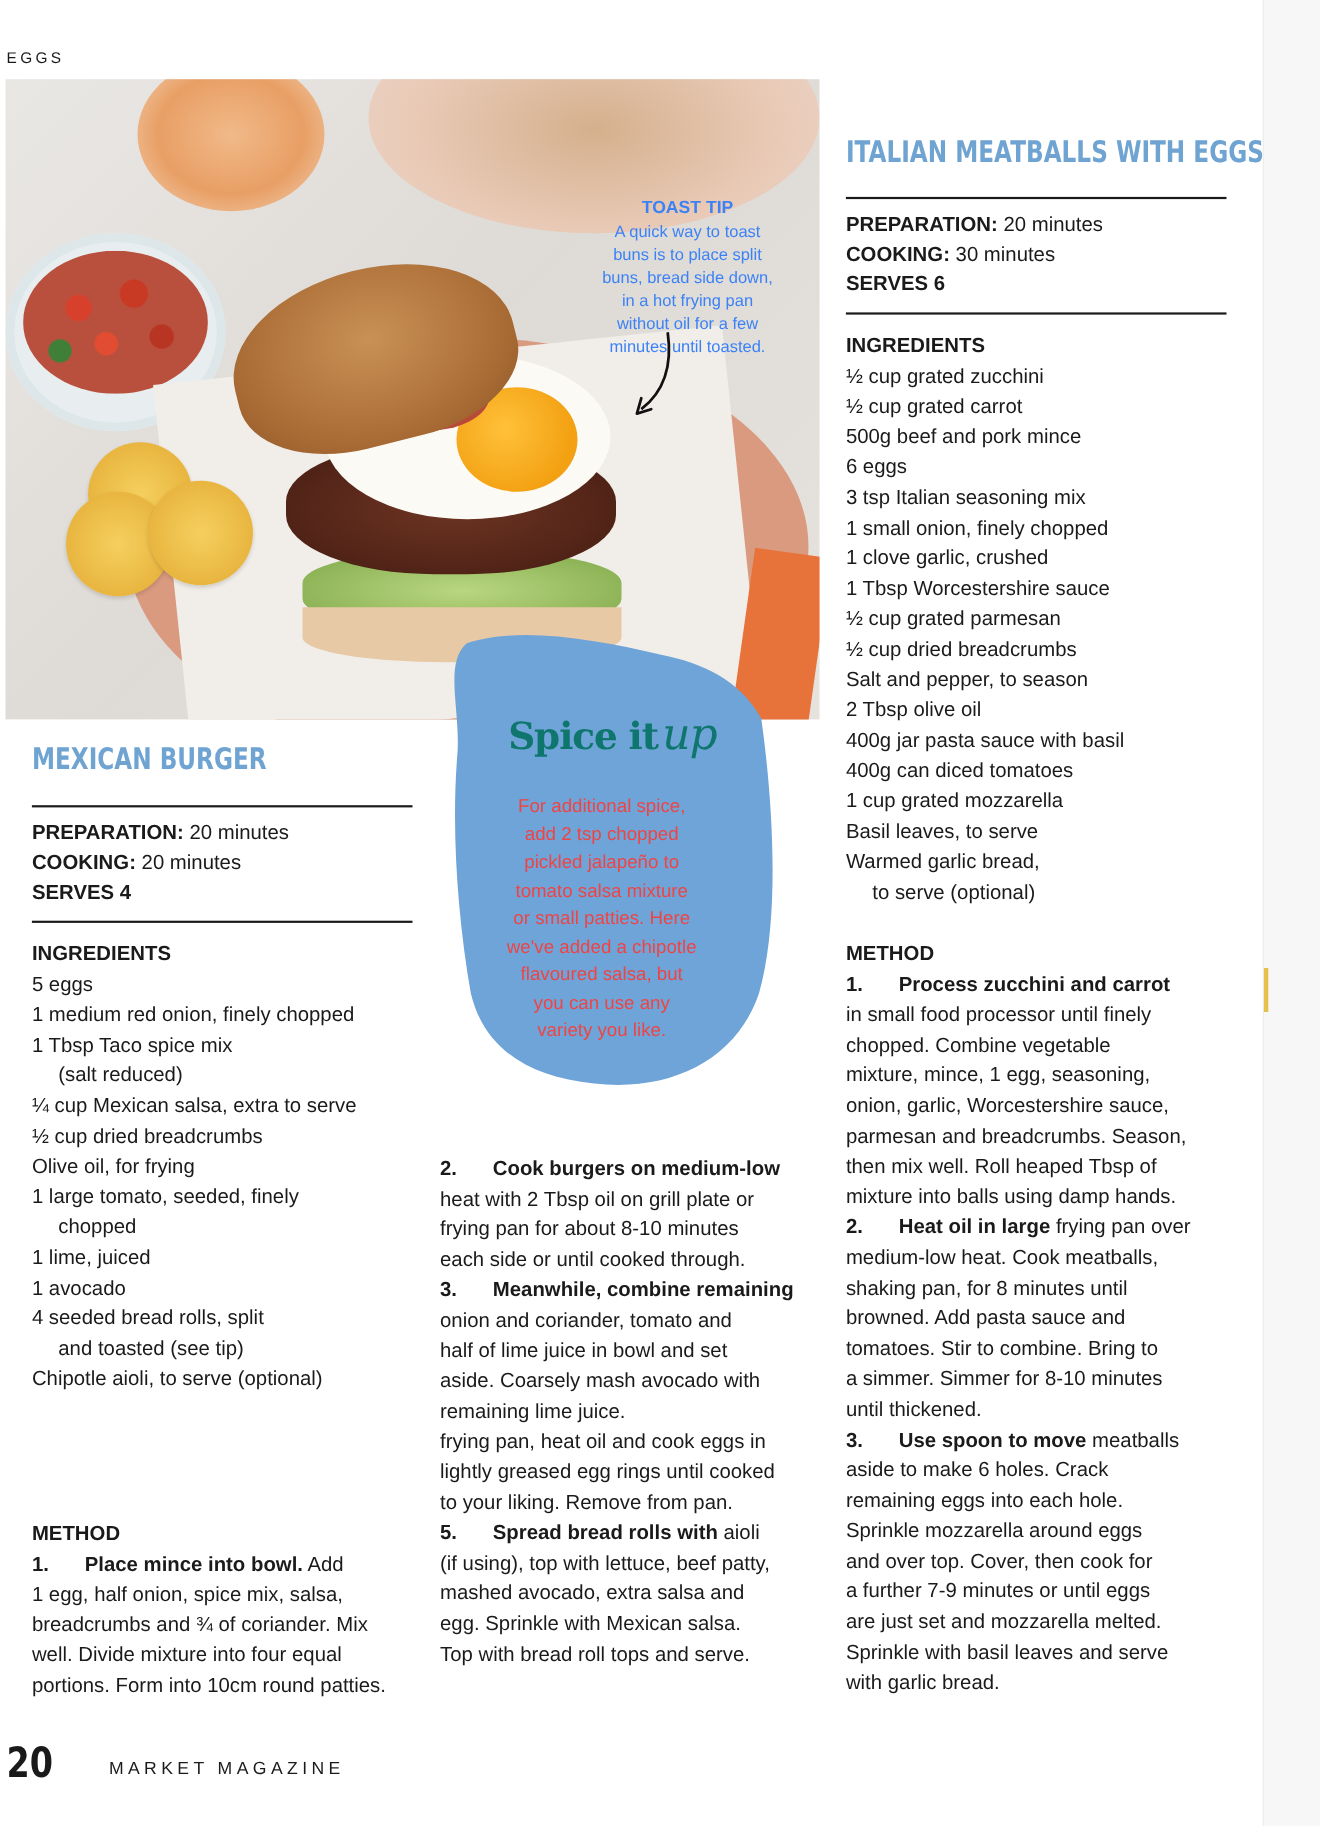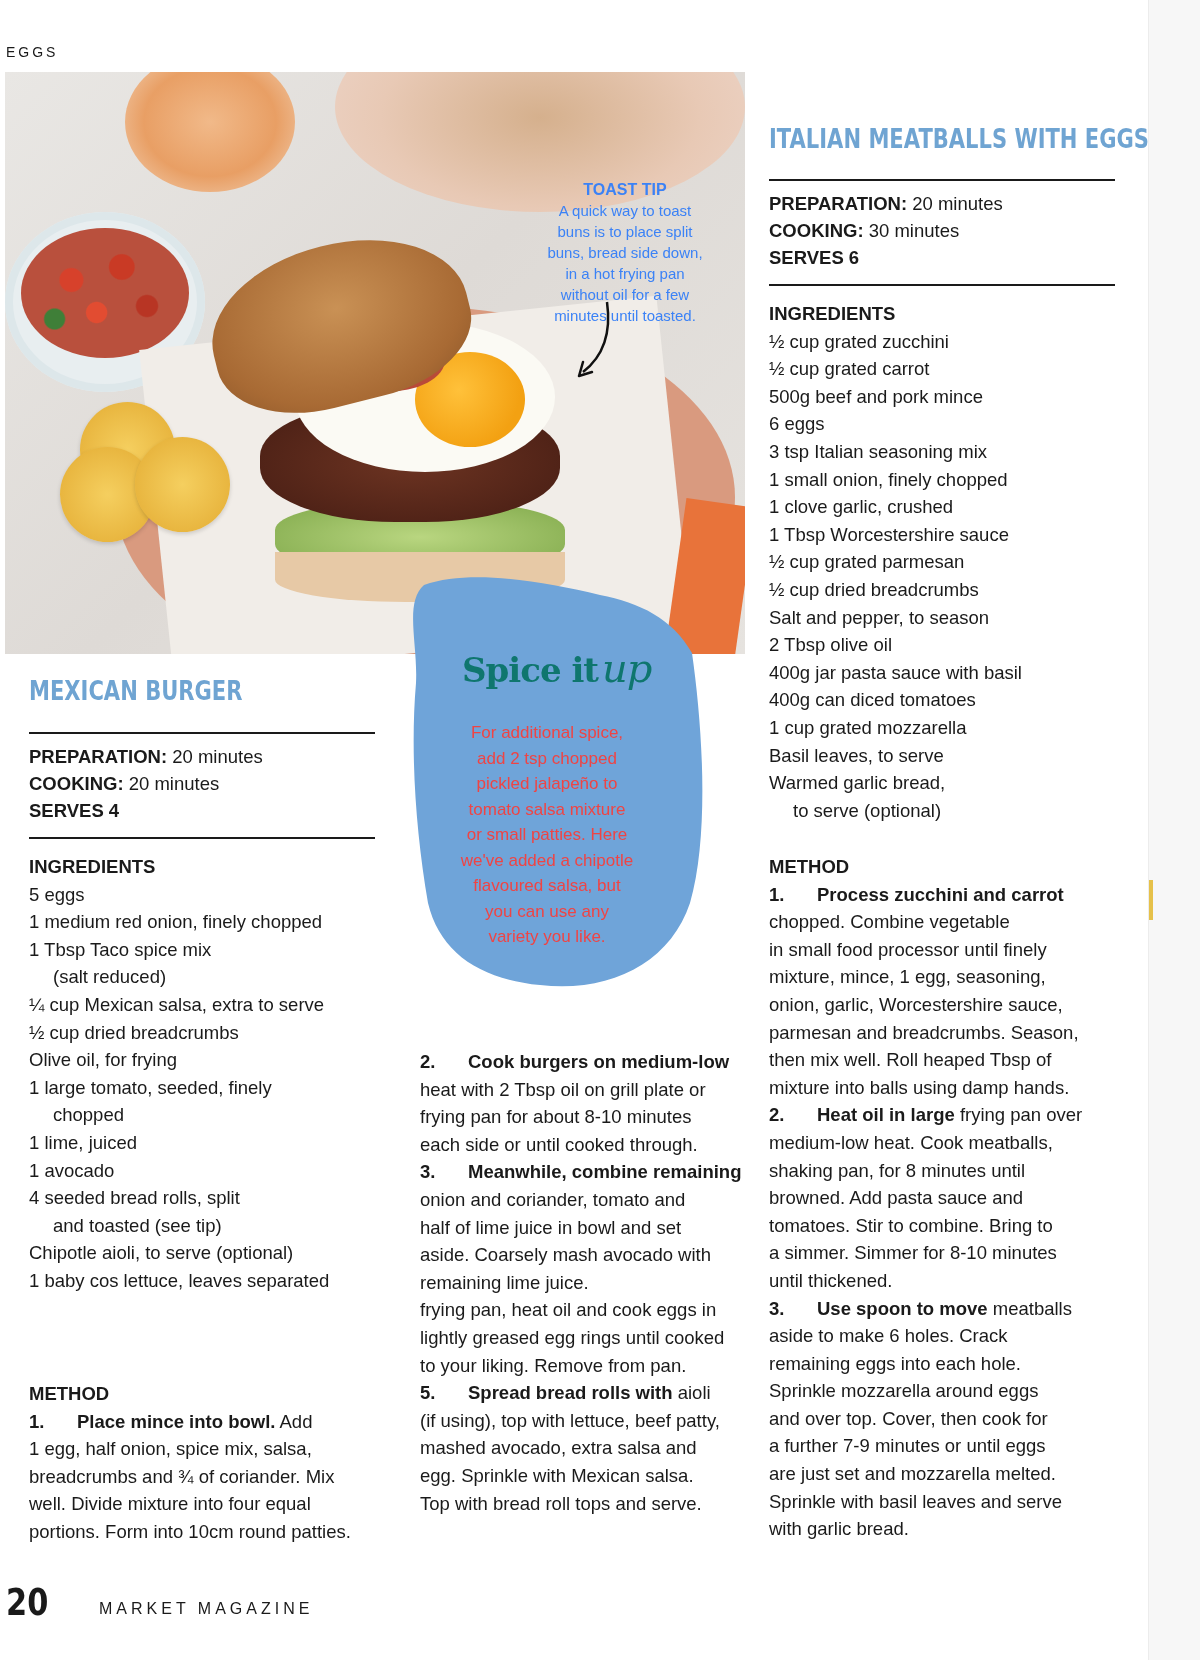--- a/index.html
+++ b/index.html
@@ -149,33 +149,32 @@
   <div>¼ cup Mexican salsa, extra to serve</div>
   <div>½ cup dried breadcrumbs</div>
   <div>Olive oil, for frying</div>
   <div>1 large tomato, seeded, finely</div>
   <div class="indent">chopped</div>
   <div>1 lime, juiced</div>
   <div>1 avocado</div>
   <div>4 seeded bread rolls, split</div>
   <div class="indent">and toasted (see tip)</div>
   <div>Chipotle aioli, to serve (optional)</div>
-  <div>1 baby cos lettuce, leaves separated</div>
 </div>
 
 <div class="block" style="left:29px;top:1380px;width:360px;">
   <div class="head">METHOD</div>
   <div><span class="step-num">1.</span><span class="step-lead">Place mince into bowl.</span><span> Add</span></div>
   <div>1 egg, half onion, spice mix, salsa,</div>
   <div>breadcrumbs and ¾ of coriander. Mix</div>
   <div>well. Divide mixture into four equal</div>
   <div>portions. Form into 10cm round patties.</div>
 </div>
 
-<div class="block" style="left:400px;top:1048px;width:340px;margin-left:20px;">
+<div class="block" style="left:400px;top:1048px;width:340px;">
   <div><span class="step-num">2.</span><span class="step-lead">Cook burgers on medium-low</span></div>
   <div>heat with 2 Tbsp oil on grill plate or</div>
   <div>frying pan for about 8-10 minutes</div>
   <div>each side or until cooked through.</div>
   <div><span class="step-num">3.</span><span class="step-lead">Meanwhile, combine remaining</span></div>
   <div>onion and coriander, tomato and</div>
   <div>half of lime juice in bowl and set</div>
   <div>aside. Coarsely mash avocado with</div>
   <div>remaining lime juice.</div>
   <div>frying pan, heat oil and cook eggs in</div>
@@ -215,22 +214,22 @@
   <div>400g can diced tomatoes</div>
   <div>1 cup grated mozzarella</div>
   <div>Basil leaves, to serve</div>
   <div>Warmed garlic bread,</div>
   <div class="indent">to serve (optional)</div>
 </div>
 
 <div class="block" style="left:769px;top:853px;width:360px;">
   <div class="head">METHOD</div>
   <div><span class="step-num">1.</span><span class="step-lead">Process zucchini and carrot</span></div>
+  <div>in small food processor until finely</div>
   <div>chopped. Combine vegetable</div>
-  <div>in small food processor until finely</div>
   <div>mixture, mince, 1 egg, seasoning,</div>
   <div>onion, garlic, Worcestershire sauce,</div>
   <div>parmesan and breadcrumbs. Season,</div>
   <div>then mix well. Roll heaped Tbsp of</div>
   <div>mixture into balls using damp hands.</div>
   <div><span class="step-num">2.</span><span class="step-lead">Heat oil in large</span><span> frying pan over</span></div>
   <div>medium-low heat. Cook meatballs,</div>
   <div>shaking pan, for 8 minutes until</div>
   <div>browned. Add pasta sauce and</div>
   <div>tomatoes. Stir to combine. Bring to</div>

